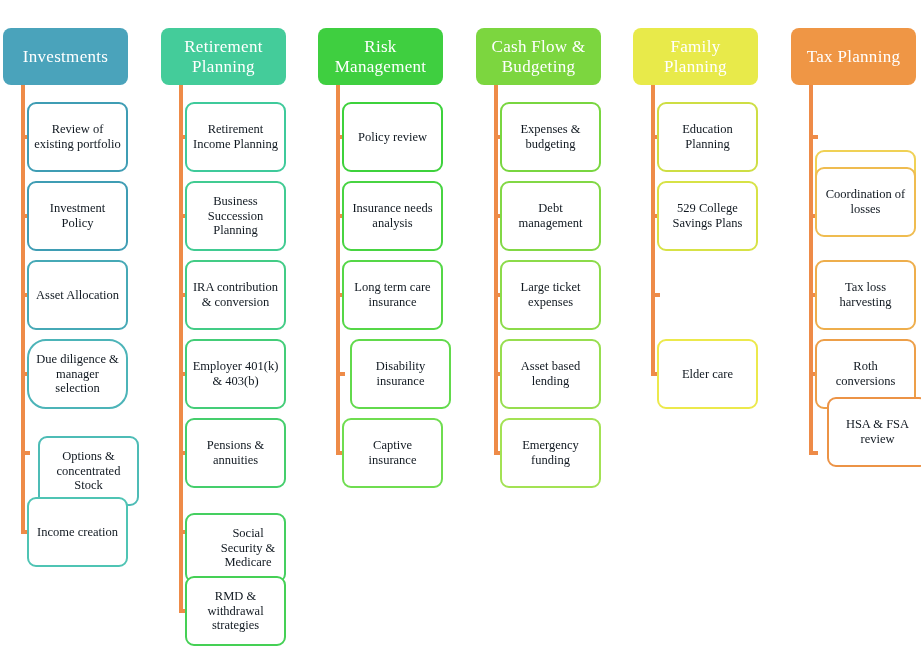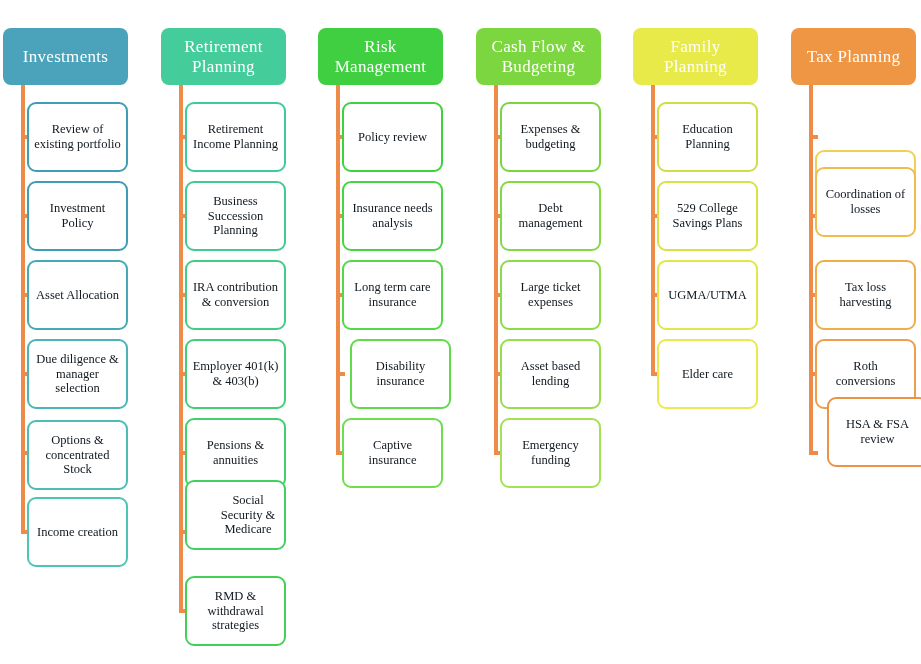--- a/index.html
+++ b/index.html
@@ -77,41 +77,41 @@
     <div class="column" style="left: 0px;">
       <div class="header" style="background: rgb(74, 163, 187);">Investments</div>
       <div class="spine" style="height: 449px;"></div>
       <div class="stub" style="top: 135px;"></div>
       <div class="child" style="top: 102px; border-color: rgb(63, 157, 180);">Review of existing portfolio</div>
       <div class="stub" style="top: 214px;"></div>
       <div class="child" style="top: 181px; border-color: rgb(63, 157, 180);">Investment Policy</div>
       <div class="stub" style="top: 293px;"></div>
       <div class="child" style="top: 260px; border-color: rgb(70, 169, 182);">Asset Allocation</div>
       <div class="stub" style="top: 372px;"></div>
-      <div class="child" style="top: 339px; border-color: rgb(76, 180, 184);">Due diligence &amp; manager selection</div>
+      <div class="child" style="top: 339px; border-color: rgb(76, 180, 184); border-radius: 19px;">Due diligence &amp; manager selection</div>
       <div class="stub" style="top: 451px;"></div>
-      <div class="child" style="top: 420px; border-color: rgb(77, 188, 182);">Options &amp; concentrated Stock</div>
+      <div class="child" style="top: 436px; border-color: rgb(77, 188, 182); margin-left: 11px;">Options &amp; concentrated Stock</div>
       <div class="stub" style="top: 530px;"></div>
       <div class="child" style="top: 497px; border-color: rgb(79, 196, 180);">Income creation</div>
     </div>
     <div class="column" style="left: 158px;">
       <div class="header" style="background: rgb(68, 204, 154);">Retirement Planning</div>
       <div class="spine" style="height: 528px;"></div>
       <div class="stub" style="top: 135px;"></div>
       <div class="child" style="top: 102px; border-color: rgb(63, 202, 155);">Retirement Income Planning</div>
       <div class="stub" style="top: 214px;"></div>
       <div class="child" style="top: 181px; border-color: rgb(65, 203, 146);">Business Succession Planning</div>
       <div class="stub" style="top: 293px;"></div>
       <div class="child" style="top: 260px; border-color: rgb(67, 204, 134);">IRA contribution  &amp; conversion</div>
       <div class="stub" style="top: 372px;"></div>
       <div class="child" style="top: 339px; border-color: rgb(68, 205, 120);">Employer 401(k) &amp; 403(b)</div>
       <div class="stub" style="top: 451px;"></div>
       <div class="child" style="top: 418px; border-color: rgb(69, 206, 108);">Pensions &amp; annuities</div>
       <div class="stub" style="top: 530px;"></div>
-      <div class="child" style="top: 480px; border-color: rgb(69, 207, 96); padding-left: 30px;">Social Security &amp; Medicare</div>
+      <div class="child" style="top: 513px; border-color: rgb(69, 207, 96); padding-left: 30px;">Social Security &amp; Medicare</div>
       <div class="stub" style="top: 609px;"></div>
       <div class="child" style="top: 576px; border-color: rgb(69, 208, 85);">RMD &amp; withdrawal strategies</div>
     </div>
     <div class="column" style="left: 315px;">
       <div class="header" style="background: rgb(63, 207, 64);">Risk Management</div>
       <div class="spine" style="height: 370px;"></div>
       <div class="stub" style="top: 135px;"></div>
       <div class="child" style="top: 102px; border-color: rgb(62, 210, 60);">Policy review</div>
       <div class="stub" style="top: 214px;"></div>
       <div class="child" style="top: 181px; border-color: rgb(72, 212, 66);">Insurance needs analysis</div>
@@ -137,21 +137,20 @@
       <div class="child" style="top: 418px; border-color: rgb(163, 226, 84);">Emergency funding</div>
     </div>
     <div class="column" style="left: 630px;">
       <div class="header" style="background: rgb(232, 234, 74);">Family Planning</div>
       <div class="spine" style="height: 291px;"></div>
       <div class="stub" style="top: 135px;"></div>
       <div class="child" style="top: 102px; border-color: rgb(206, 222, 68);">Education Planning</div>
       <div class="stub" style="top: 214px;"></div>
       <div class="child" style="top: 181px; border-color: rgb(215, 226, 70);">529 College Savings Plans</div>
       <div class="stub" style="top: 293px;"></div>
-      <div class="child" style="top: 260px; border-color: rgb(226, 230, 73);">UGMA/UTMA</div>
       <div class="stub" style="top: 372px;"></div>
       <div class="child" style="top: 339px; border-color: rgb(236, 233, 76);">Elder care</div>
     </div>
     <div class="column" style="left: 788px;">
       <div class="header" style="background: rgb(239, 150, 69);">Tax Planning</div>
       <div class="spine" style="height: 370px;"></div>
       <div class="stub" style="top: 135px;"></div>
       <div class="child" style="top: 102px; border-color: rgb(240, 209, 85); margin-top: 48px;">Gain/loss review</div>
       <div class="stub" style="top: 214px;"></div>
       <div class="child" style="top: 167px; border-color: rgb(239, 188, 80);">Coordination of losses</div>

